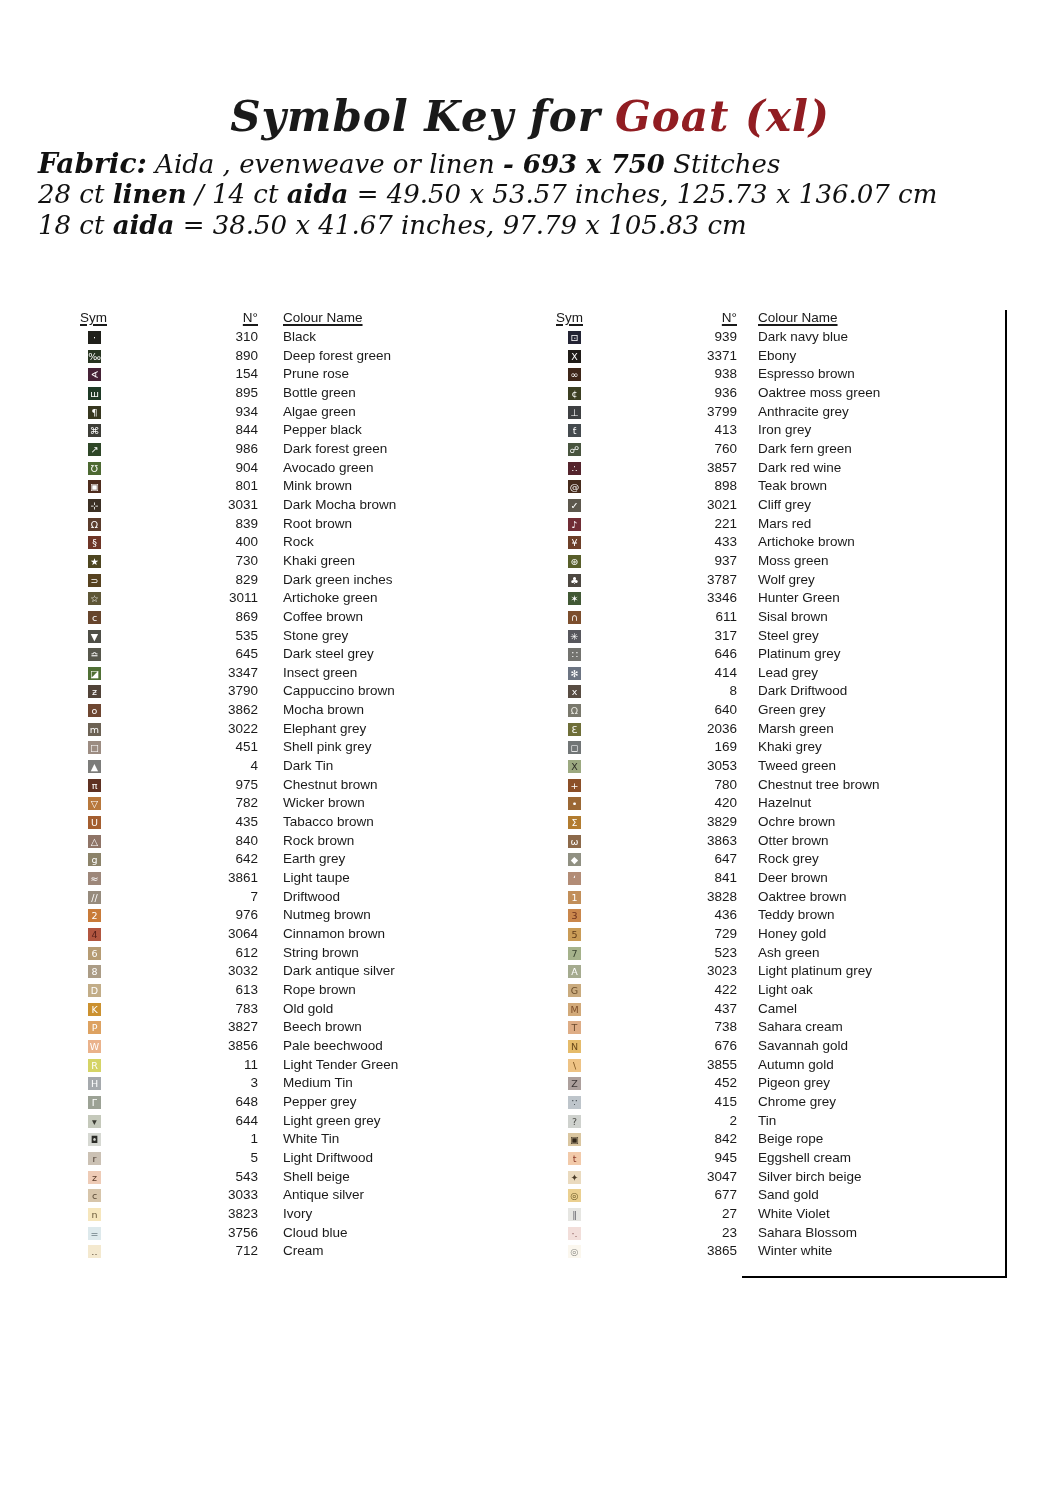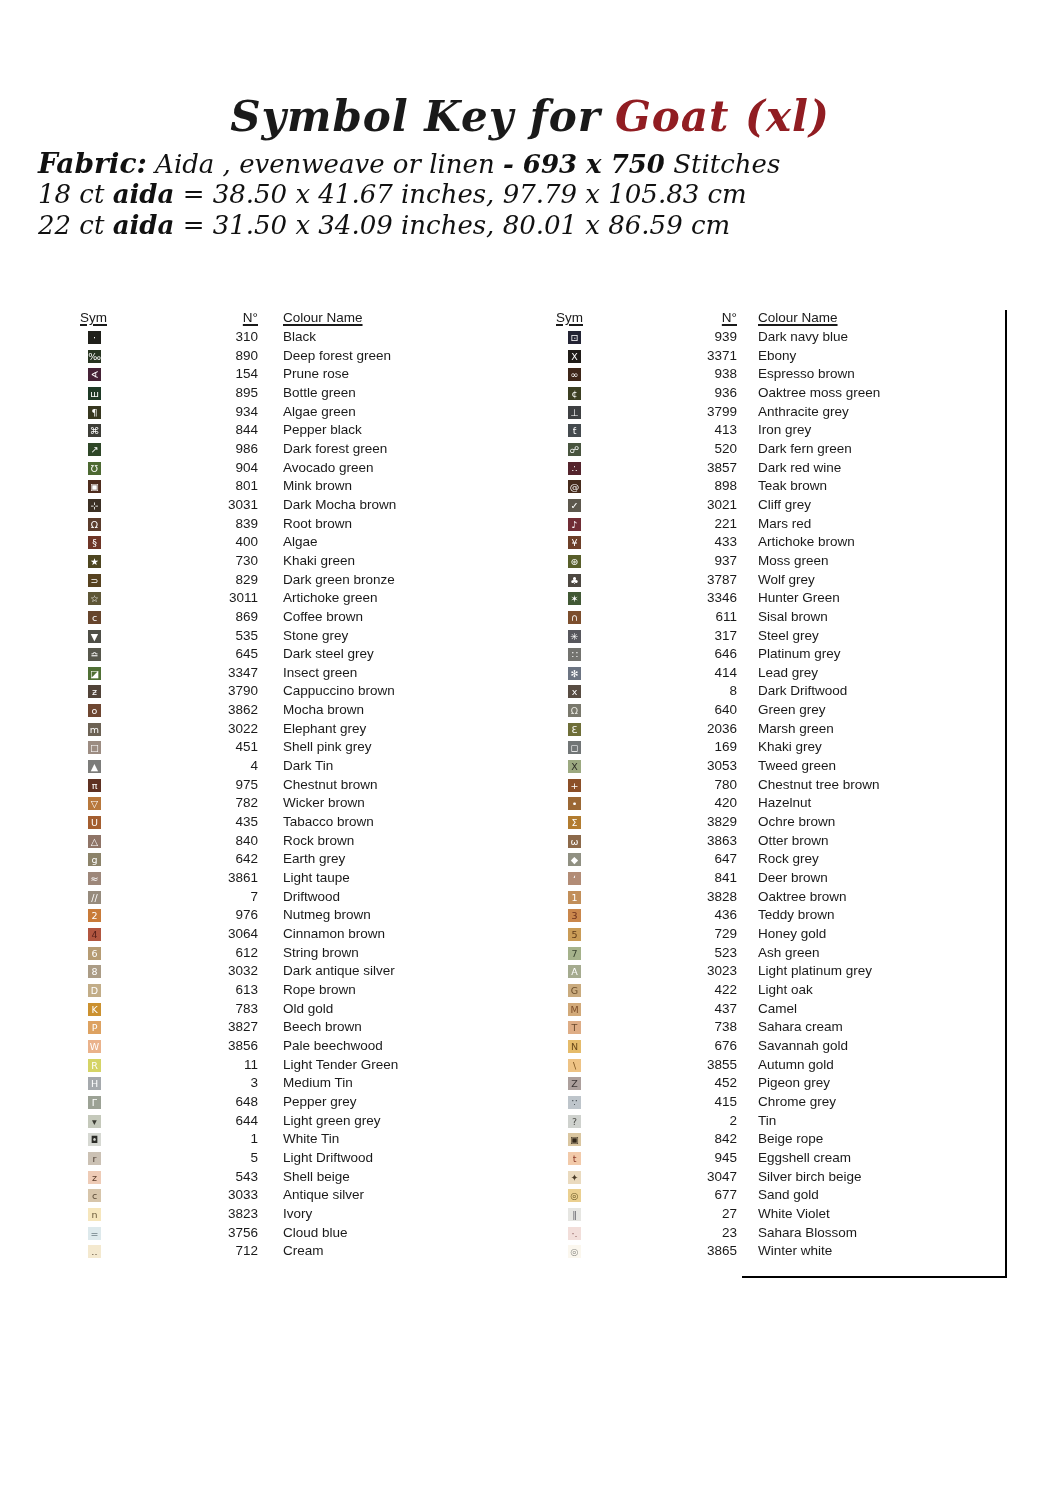--- a/index.html
+++ b/index.html
@@ -51,22 +51,22 @@
 </style>
 </head>
 <body>
 
 <div class="title">
   <span>Symbol Key for</span><span class="t-name" style="color: rgb(145, 29, 34);">Goat (xl)</span>
 </div>
 
 <div class="fabric">
     <div class="fline"><span class="seg-b">Fabric:</span><span class="seg">  Aida , evenweave or  linen </span><span class="seg-b">- 693 x 750</span><span class="seg"> Stitches</span></div>
+    <div class="fline"><span class="seg">28 ct </span><span class="seg-b">linen</span><span class="seg"> / 14 ct </span><span class="seg-b">aida</span><span class="seg"> = 49.50 x 53.57 inches, 125.73 x 136.07 cm</span></div>
     <div class="fline"><span class="seg">18 ct </span><span class="seg-b">aida</span><span class="seg">  = 38.50 x 41.67 inches, 97.79 x 105.83 cm</span></div>
-    <div class="fline"><span class="seg">22 ct </span><span class="seg-b">aida</span><span class="seg"> = 31.50 x 34.09 inches, 80.01 x 86.59 cm</span></div>
   </div>
 
 <div class="keytable t-left">
   <div class="khead">
     <span class="h-sym">Sym</span>
     <span class="h-num">N°</span>
     <span class="h-name">Colour Name</span>
   </div>
   <div class="kbody">
       <div class="krow">
@@ -120,31 +120,31 @@
         <span class="c-name">Dark Mocha brown</span>
       </div>
       <div class="krow">
         <span class="c-sym" style="background: rgb(91, 60, 44); color: rgb(255, 255, 255);">Ω</span>
         <span class="c-num">839</span>
         <span class="c-name">Root brown</span>
       </div>
       <div class="krow">
         <span class="c-sym" style="background: rgb(110, 53, 38); color: rgb(255, 255, 255);">§</span>
         <span class="c-num">400</span>
-        <span class="c-name">Algae</span>
+        <span class="c-name">Rock</span>
       </div>
       <div class="krow">
         <span class="c-sym" style="background: rgb(78, 70, 32); color: rgb(255, 255, 255);">★</span>
         <span class="c-num">730</span>
         <span class="c-name">Khaki green</span>
       </div>
       <div class="krow">
         <span class="c-sym" style="background: rgb(87, 66, 32); color: rgb(255, 255, 255);">⊃</span>
         <span class="c-num">829</span>
-        <span class="c-name">Dark green bronze</span>
+        <span class="c-name">Dark green inches</span>
       </div>
       <div class="krow">
         <span class="c-sym" style="background: rgb(94, 86, 54); color: rgb(255, 255, 255);">☆</span>
         <span class="c-num">3011</span>
         <span class="c-name">Artichoke green</span>
       </div>
       <div class="krow">
         <span class="c-sym" style="background: rgb(103, 69, 44); color: rgb(255, 255, 255);">c</span>
         <span class="c-num">869</span>
         <span class="c-name">Coffee brown</span>
@@ -354,21 +354,21 @@
         <span class="c-num">3799</span>
         <span class="c-name">Anthracite grey</span>
       </div>
       <div class="krow">
         <span class="c-sym" style="background: rgb(68, 74, 78); color: rgb(255, 255, 255);">ƭ</span>
         <span class="c-num">413</span>
         <span class="c-name">Iron grey</span>
       </div>
       <div class="krow">
         <span class="c-sym" style="background: rgb(72, 84, 62); color: rgb(255, 255, 255);">☍</span>
-        <span class="c-num">520</span>
+        <span class="c-num">760</span>
         <span class="c-name">Dark fern green</span>
       </div>
       <div class="krow">
         <span class="c-sym" style="background: rgb(84, 36, 44); color: rgb(255, 255, 255);">∴</span>
         <span class="c-num">3857</span>
         <span class="c-name">Dark red wine</span>
       </div>
       <div class="krow">
         <span class="c-sym" style="background: rgb(70, 43, 28); color: rgb(255, 255, 255);">@</span>
         <span class="c-num">898</span>

